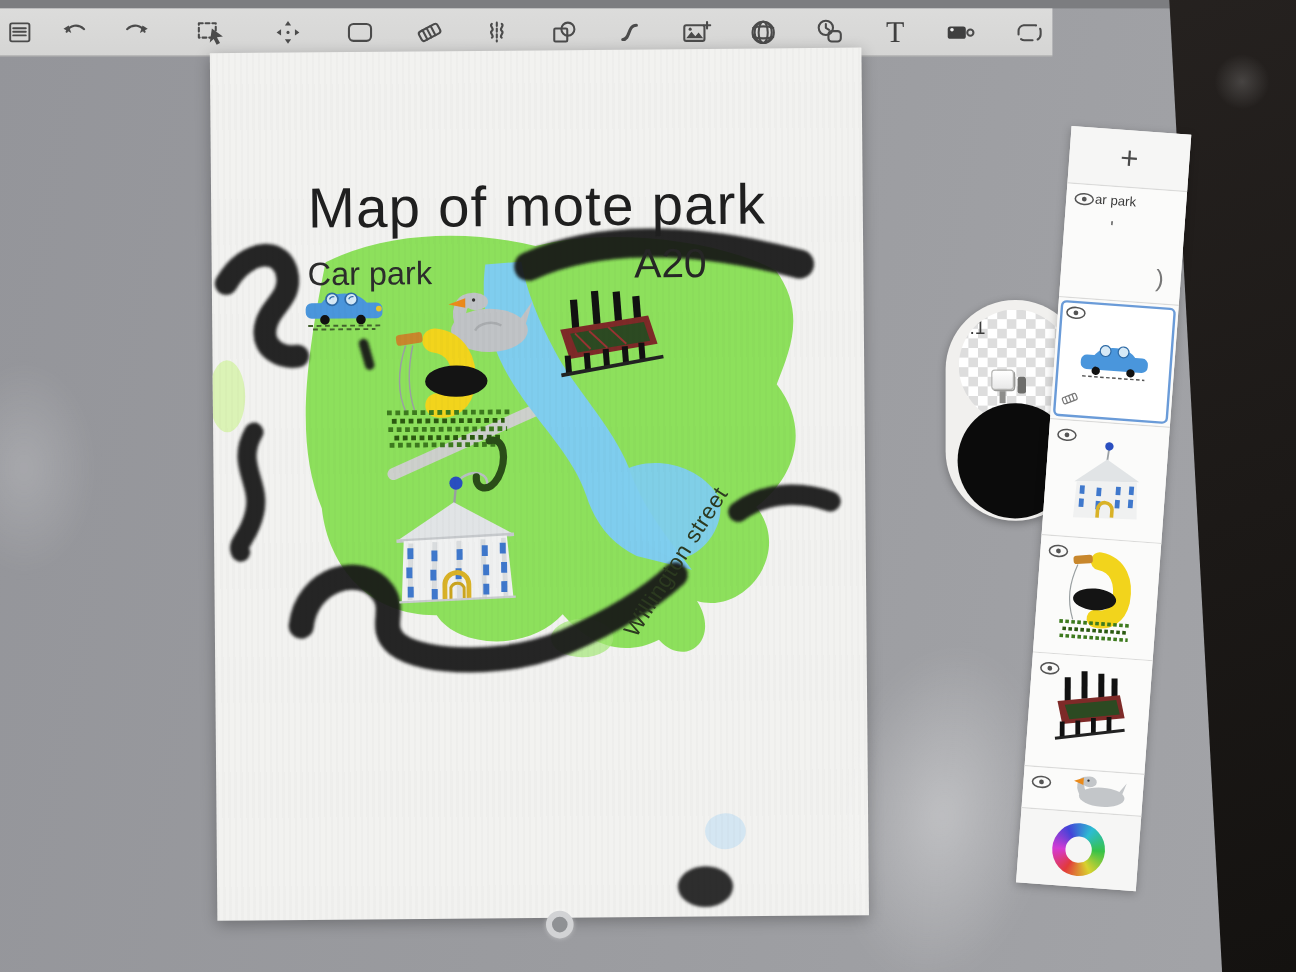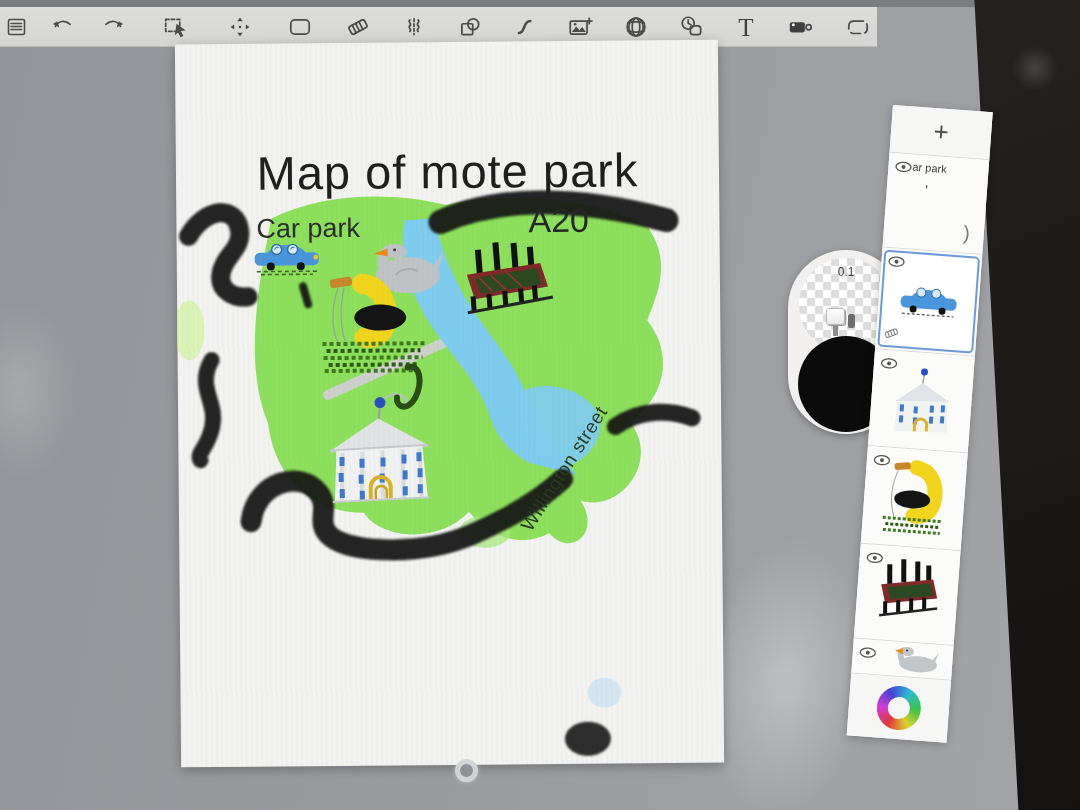--- a/index.html
+++ b/index.html
@@ -51,22 +51,22 @@
     transform:rotate(-57deg); transform-origin:left bottom; letter-spacing:.5px; }
   .art { position:absolute; left:0; top:0; }
 
   
   .brush-widget { position:absolute; left:788px; top:250px; width:116px; height:184px;
     background:#f1f0ee; border-radius:58px; box-shadow:0 2px 7px rgba(0,0,0,.3); }
   .opacity-dial { position:absolute; left:11px; top:8px; width:94px; height:94px;
     border-radius:50%; overflow:hidden;
     background:
       repeating-conic-gradient(#ffffff 0% 25%, #dddddd 0% 50%) 0 0 / 16px 16px; }
-  .opacity-value { position:absolute; left:0; top:7px; width:100%; text-align:center;
-    font-size:12px; color:#3c3c3c; }
+  .opacity-value { position:absolute; left:0; top:7px; width:100%; 
+    font-size:16px; color:#3c3c3c; }
   .dial-knob { position:absolute; left:38px; top:58px; width:19px; height:17px;
     background:linear-gradient(#ffffff,#e8e8e8); border:1px solid #b5b5b3; border-radius:3px;
     box-shadow:1px 1px 0 #9a9a98; }
   .dial-knob-post { position:absolute; left:60px; top:64px; width:7px; height:14px;
     background:#6d6d6b; border-radius:2px; }
   .dial-stem { position:absolute; left:45px; top:76px; width:5px; height:10px; background:#8d8d8b; }
   .color-swatch { position:absolute; left:10px; top:86px; width:96px; height:96px;
     border-radius:50%; background:#0b0b0b; }
 
   

